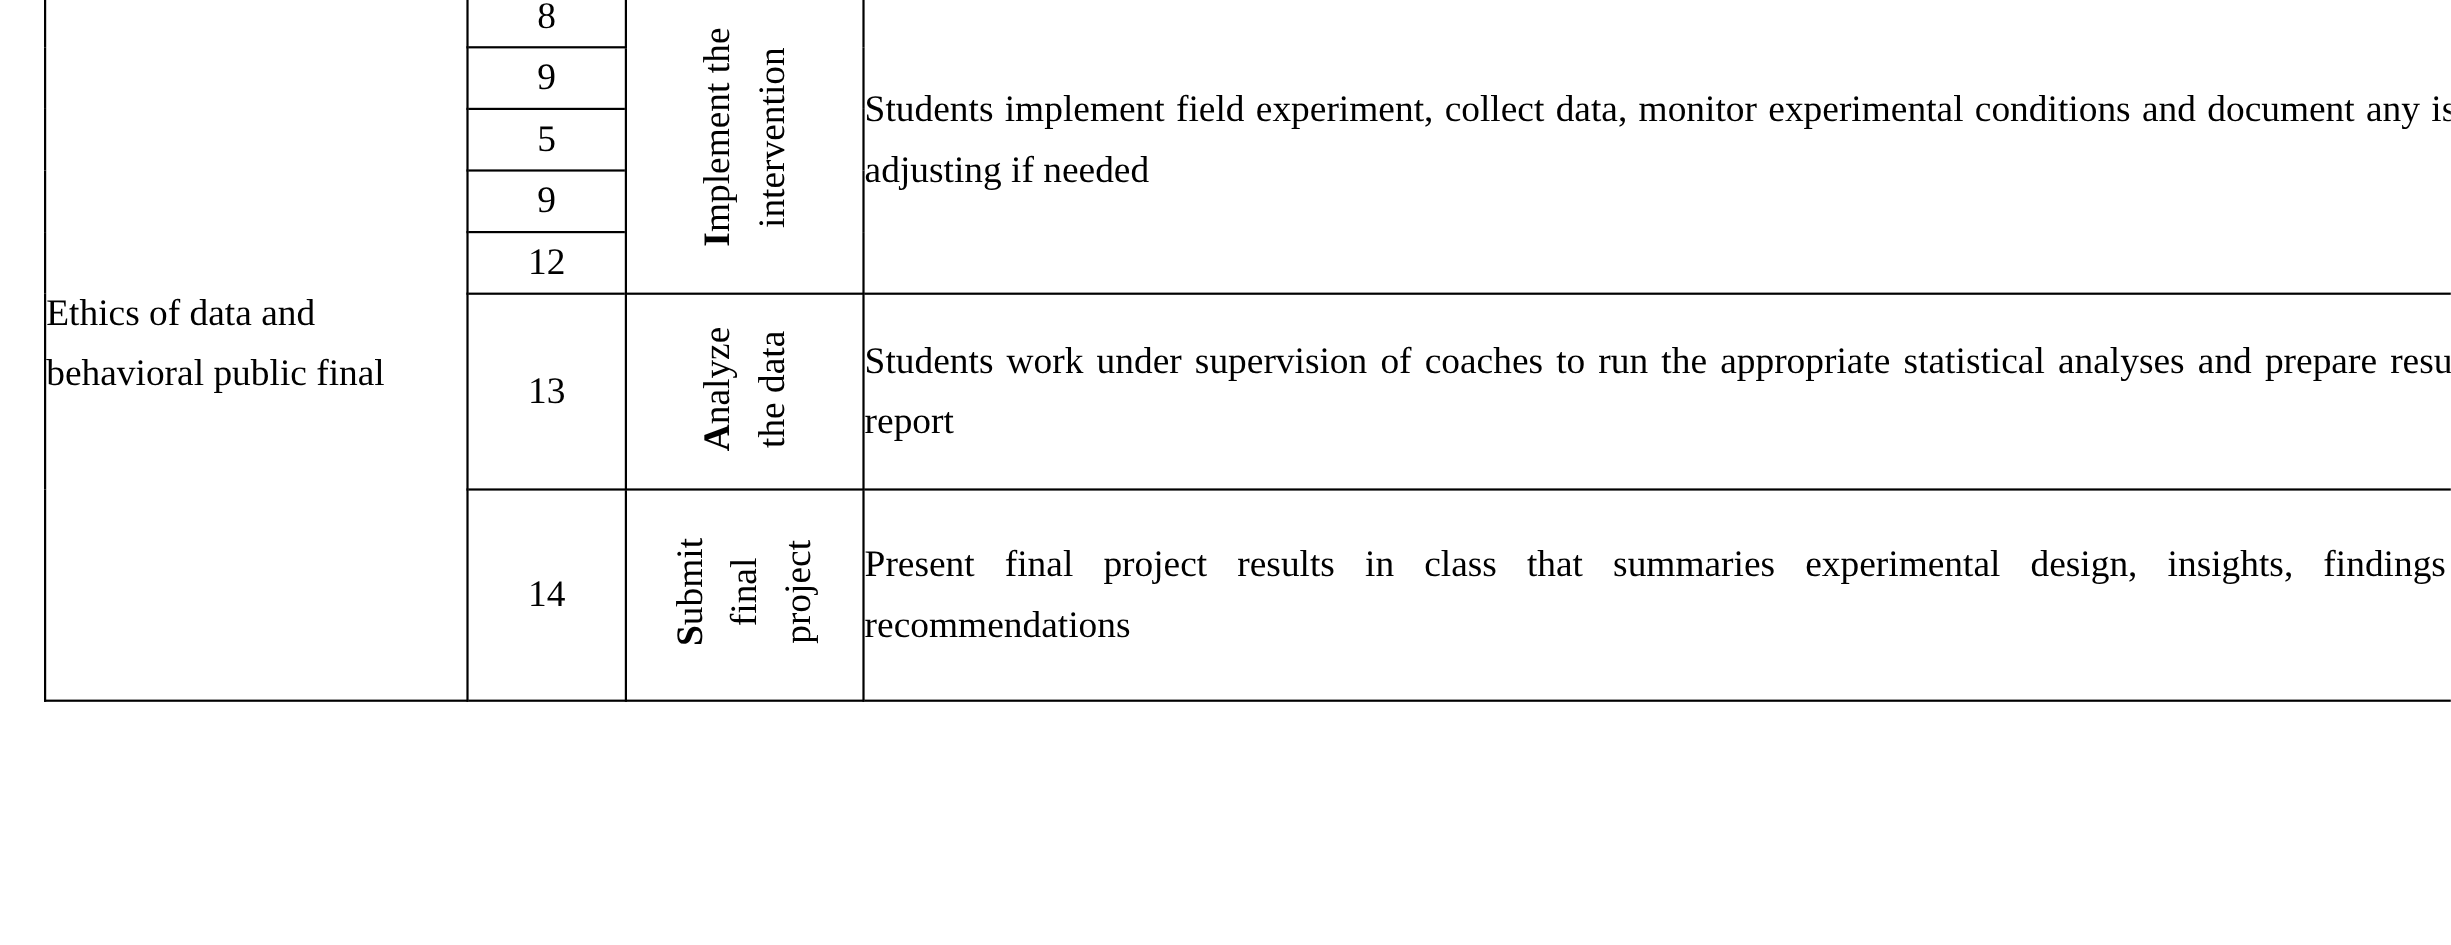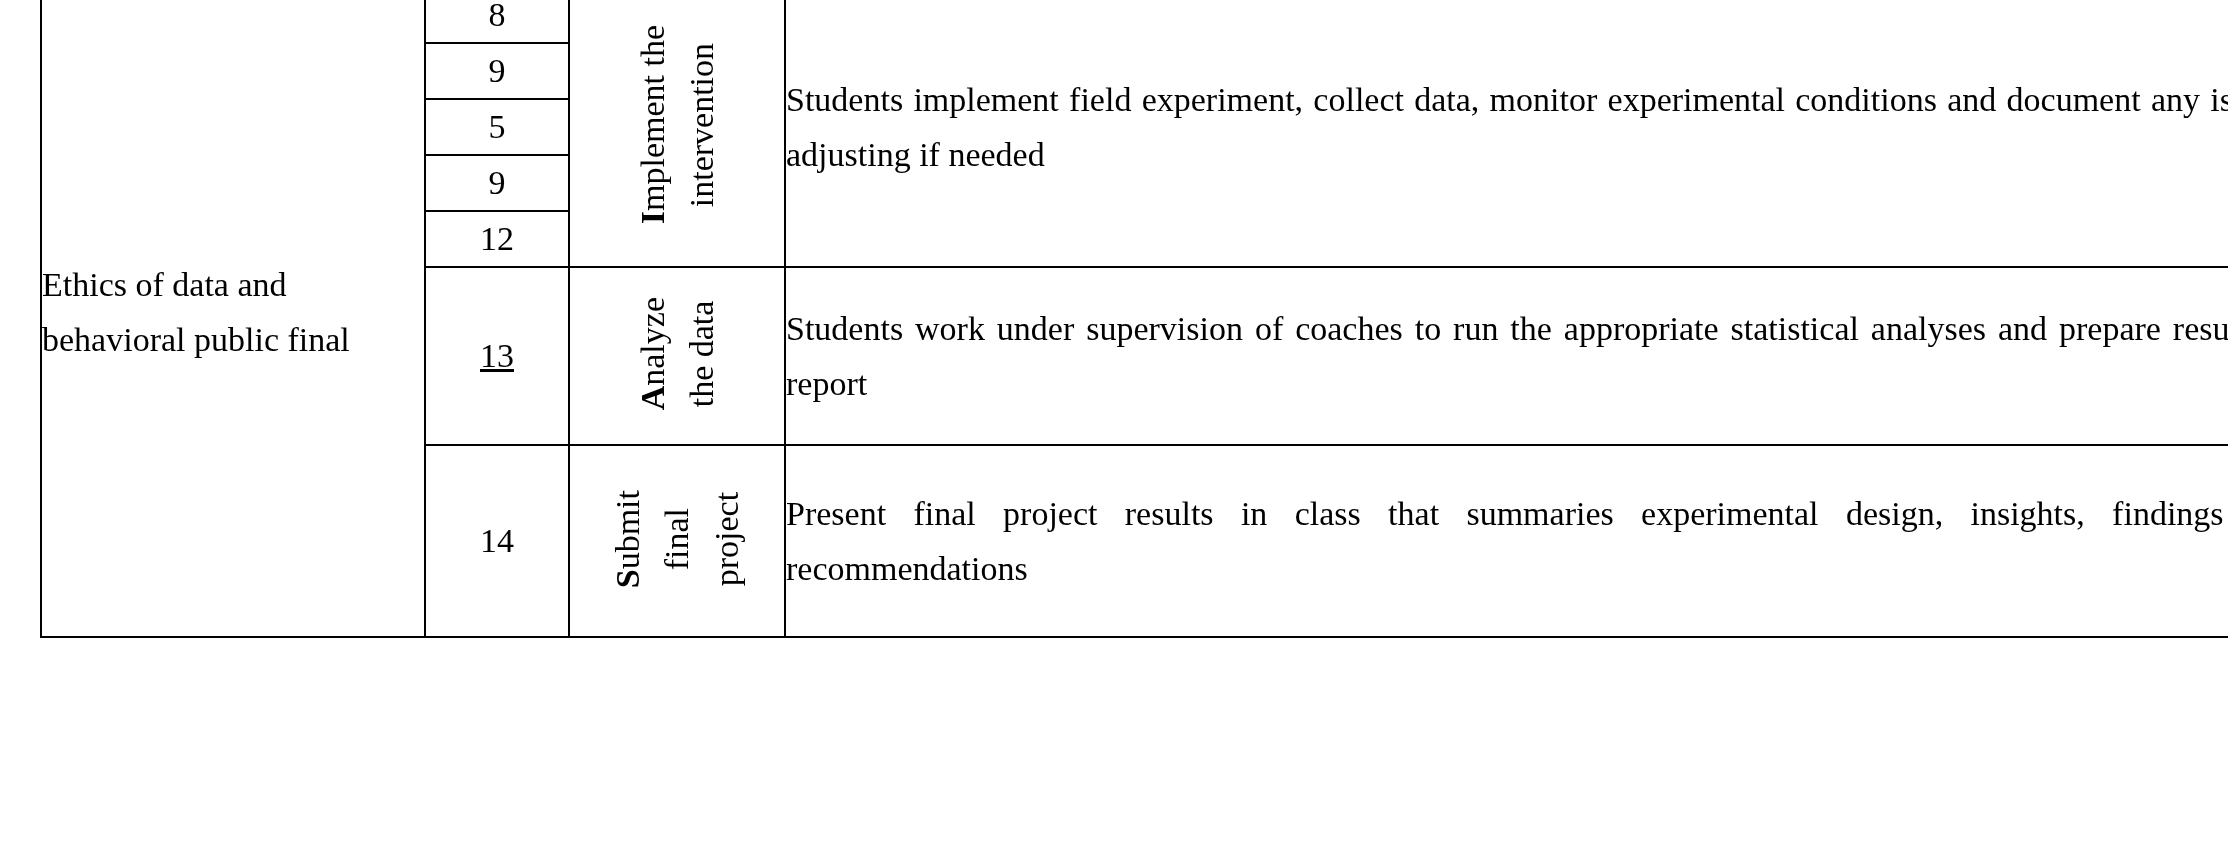--- a/index.html
+++ b/index.html
@@ -129,21 +129,21 @@
         <td class="week-cell">5</td>
       </tr>
       <tr>
         <td class="week-cell">9</td>
       </tr>
       <tr>
         <td class="week-cell">12</td>
       </tr>
 
       <tr>
-        <td class="week-cell" style="height:176px;text-decoration:underline;">13</td>
+        <td class="week-cell" style="height:176px;">13</td>
         <td class="phase-cell">
           <span class="vert-text"><span class="lead">A</span><span>nalyze</span>
 <span>the data</span></span>
         </td>
         <td class="desc-cell">
           <p>Students work under supervision of coaches to run the appropriate statistical analyses and prepare results in report</p>
         </td>
       </tr>
 
       <tr>

